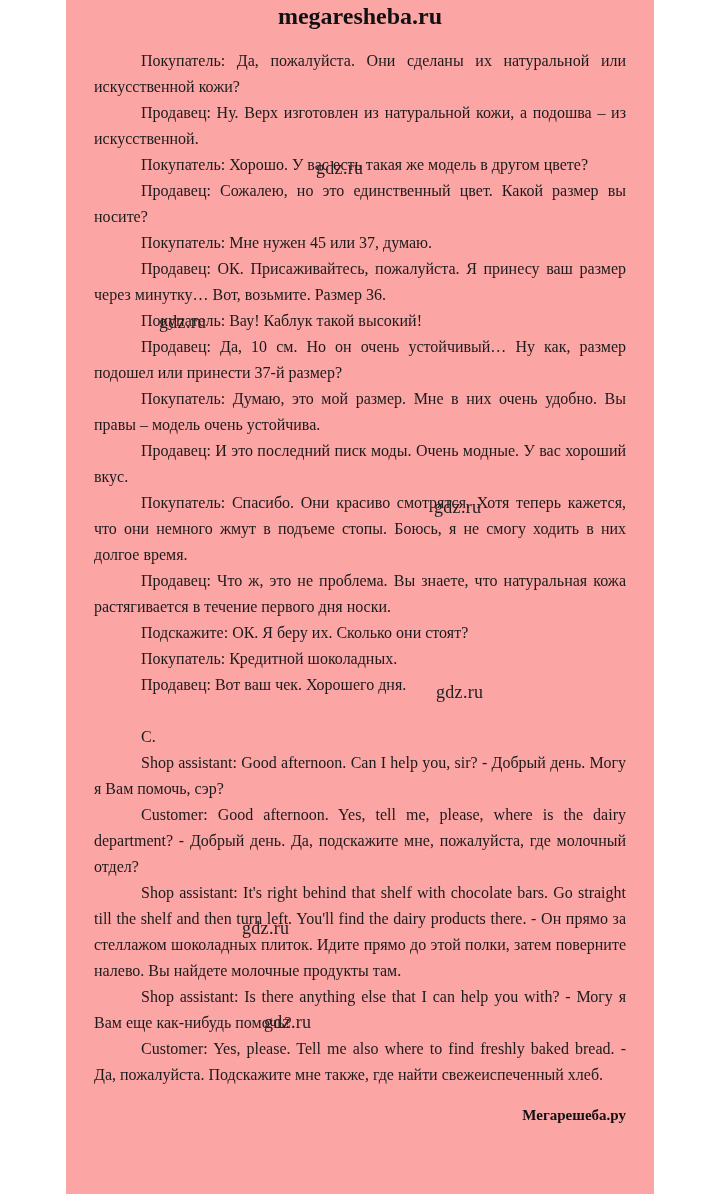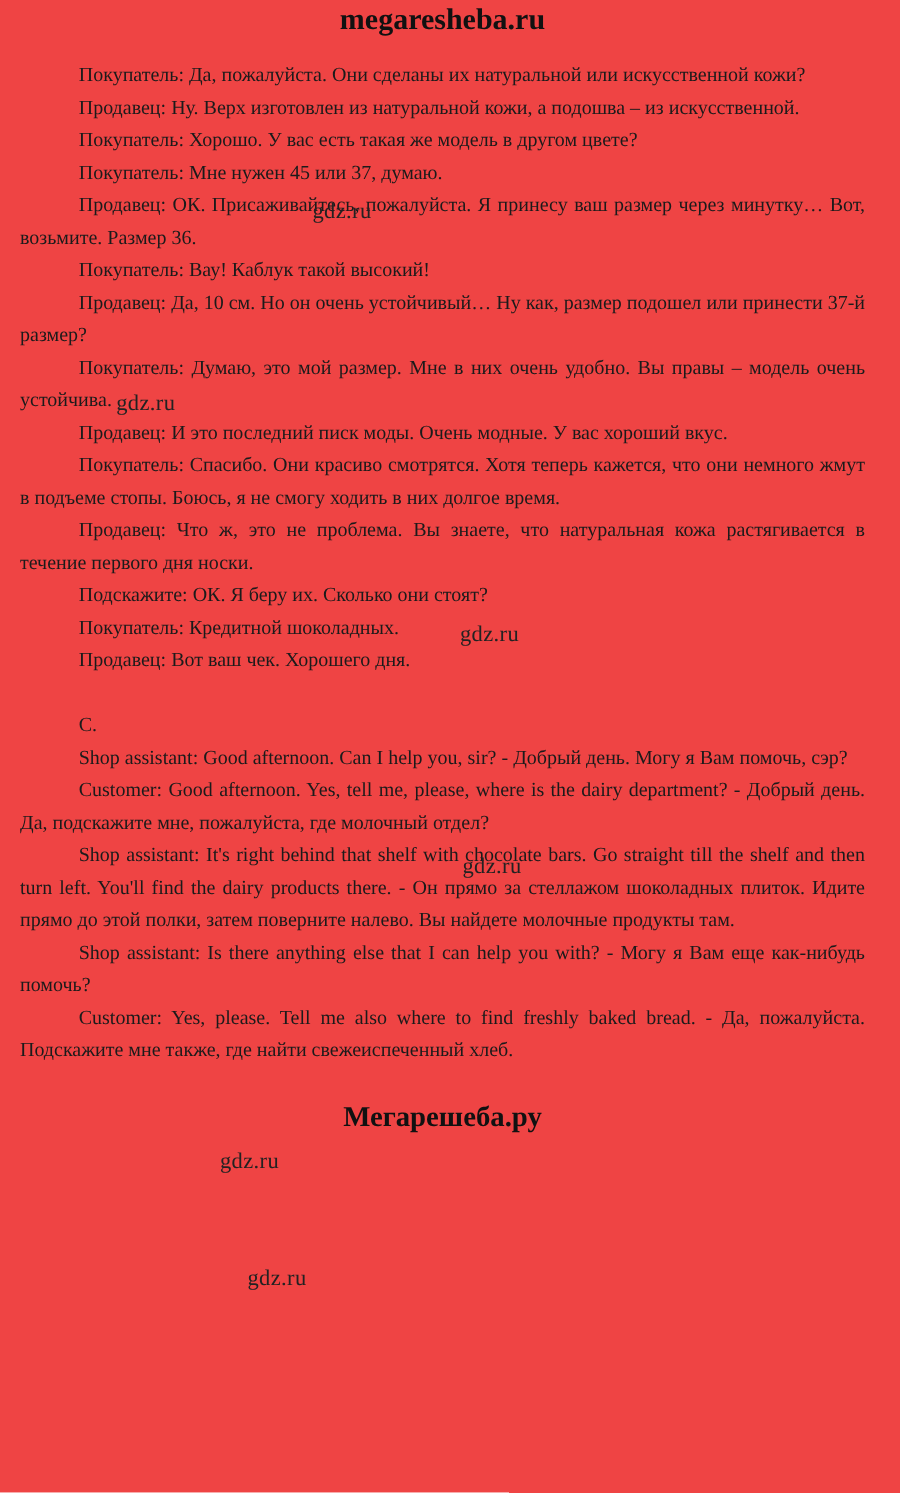--- a/index.html
+++ b/index.html
@@ -2,28 +2,28 @@
 <html><head>
 <meta charset="utf-8">
 <style>
   html, body {
     margin: 0;
     padding: 0;
     background: #ffffff;
   }
   .page {
     position: relative;
-    width: 720px;
+    width: 588px;
     min-height: 1194px;
     margin: 0 auto;
-    background: #ef4444;
+    background: #fca5a5;
     color: #1a1a1a;
     font-family: "Liberation Serif", "DejaVu Serif", serif;
     box-sizing: border-box;
-    padding: 2px 28px 8px 16px;
+    padding: 2px 28px 8px 28px;
     overflow: hidden;
   }
   .site-header {
     text-align: center;
     font-size: 24px;
     font-weight: bold;
     color: #111;
     margin: 0 0 18px 0;
     line-height: 28px;
   }
@@ -33,25 +33,25 @@
     line-height: 26px;
     text-align: justify;
     text-indent: 47px;
     color: #1b1b1b;
   }
   .doc-body p.section-label {
     margin-top: 26px;
     text-indent: 47px;
   }
   .site-footer {
-    text-align: center;
-    font-size: 23px;
+    text-align: right;
+    font-size: 15px;
     font-weight: bold;
     color: #111;
-    margin-top: 27px;
+    margin-top: 14px;
     line-height: 26px;
   }
   .wm {
     position: absolute;
     font-family: "Liberation Serif", "DejaVu Serif", serif;
     font-size: 18px;
     font-weight: normal;
     color: #222;
     letter-spacing: 0.3px;
     pointer-events: none;
@@ -61,20 +61,21 @@
 <body>
 
 <div class="page">
 
   <div class="site-header">megaresheba.ru</div>
 
   <div class="doc-body">
     <p>Покупатель: Да, пожалуйста. Они сделаны их натуральной или искусственной кожи?</p>
     <p>Продавец: Ну. Верх изготовлен из натуральной кожи, а подошва – из искусственной.</p>
     <p>Покупатель: Хорошо. У вас есть такая же модель в другом цвете?</p>
+    <p>Продавец: Сожалею, но это единственный цвет. Какой размер вы носите?</p>
     <p>Покупатель: Мне нужен 45 или 37, думаю.</p>
     <p>Продавец: ОК. Присаживайтесь, пожалуйста. Я принесу ваш размер через минутку… Вот, возьмите. Размер 36.</p>
     <p>Покупатель: Вау! Каблук такой высокий!</p>
     <p>Продавец: Да, 10 см. Но он очень устойчивый… Ну как, размер подошел или принести 37-й размер?</p>
     <p>Покупатель: Думаю, это мой размер. Мне в них очень удобно. Вы правы – модель очень устойчива.</p>
     <p>Продавец: И это последний писк моды. Очень модные. У вас хороший вкус.</p>
     <p>Покупатель: Спасибо. Они красиво смотрятся. Хотя теперь кажется, что они немного жмут в подъеме стопы. Боюсь, я не смогу ходить в них долгое время.</p>
     <p>Продавец: Что ж, это не проблема. Вы знаете, что натуральная кожа растягивается в течение первого дня носки.</p>
     <p>Подскажите: ОК. Я беру их. Сколько они стоят?</p>
     <p>Покупатель: Кредитной шоколадных.</p>

